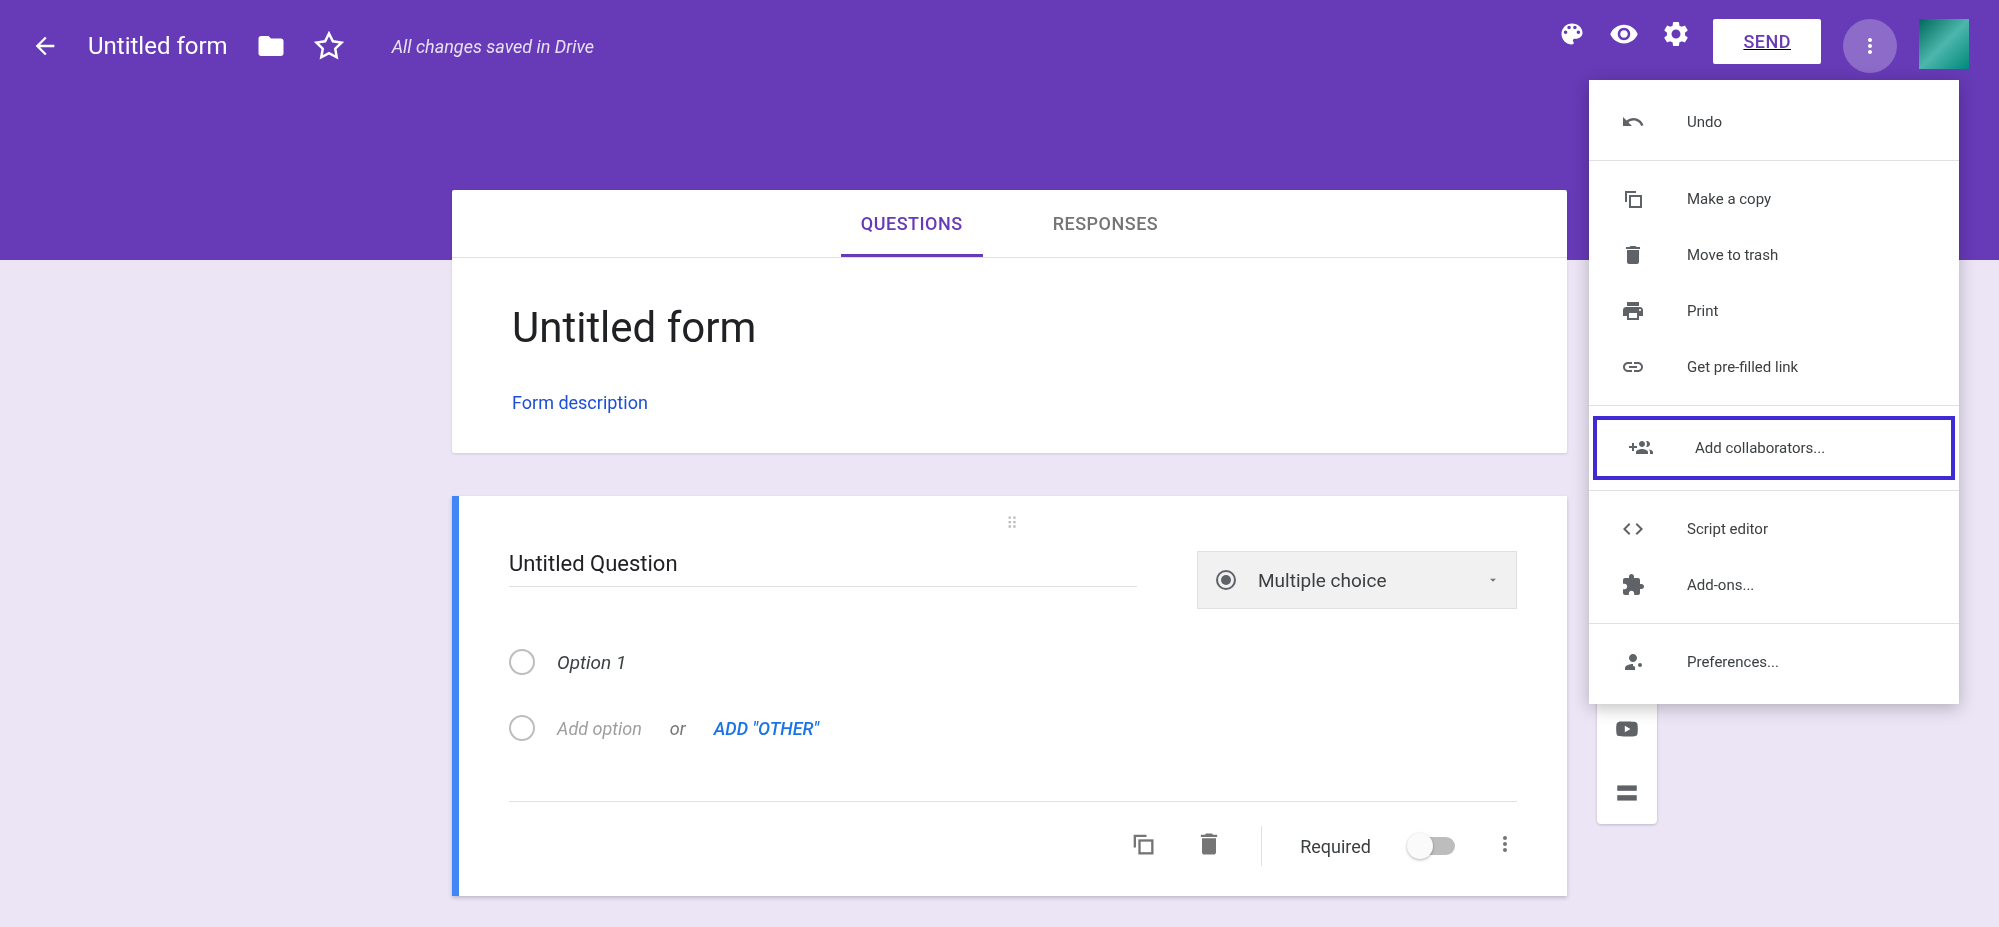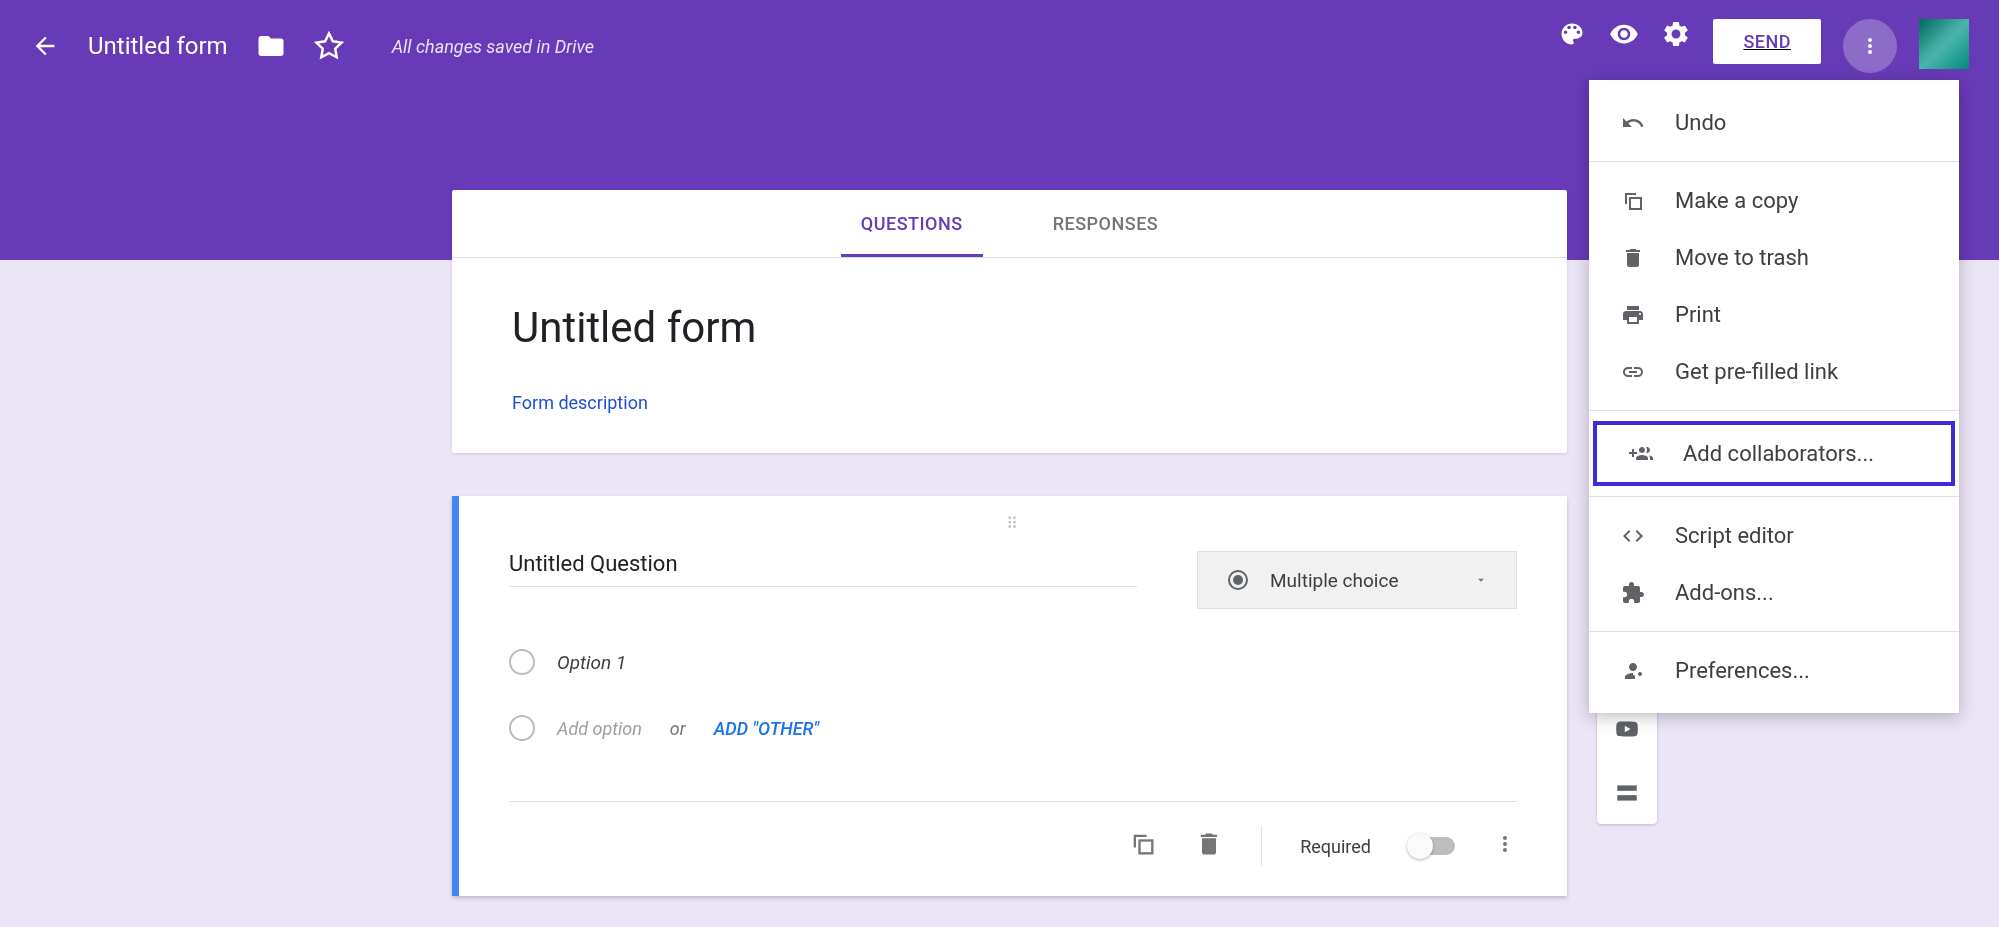--- a/index.html
+++ b/index.html
@@ -25,42 +25,42 @@
   .tab.active::after { content: ''; position: absolute; bottom: -1px; left: -10px; right: -10px; height: 3px; background: #673ab7; }
   
   .title-section { padding: 45px 60px 40px 60px; }
   .form-title { font-size: 42px; font-weight: 400; color: #202124; margin-bottom: 40px; }
   .form-desc { font-size: 18px; color: #1d4ed8; }
   
   .question-card { position: absolute; top: 496px; left: 452px; width: 1115px; background: white; box-shadow: 0 2px 4px rgba(0,0,0,0.2); border-left: 7px solid #4285f4; padding: 10px 50px 30px 50px; }
   .drag-handle { text-align: center; padding: 8px 0; color: #bdbdbd; font-size: 16px; letter-spacing: 2px; cursor: move; }
   .q-row { display: flex; align-items: flex-start; gap: 60px; margin-top: 10px; }
   .q-title { font-size: 22px; color: #202124; border-bottom: 1px solid #e0e0e0; padding-bottom: 10px; flex: 1; }
-  .q-type { width: 320px; background: #f1f1f1; border: 1px solid #e0e0e0; padding: 16px 28px; display: flex; align-items: center; gap: 20px; cursor: pointer; }
+  .q-type { width: 320px; background: #f1f1f1; border: 1px solid #e0e0e0; padding: 16px 16px; display: flex; align-items: center; gap: 20px; cursor: pointer; }
   .q-type-label { font-size: 19px; color: #3c4043; flex: 1; }
   
   .option-row { display: flex; align-items: center; gap: 22px; margin-top: 40px; font-style: italic; }
   .radio-empty { width: 26px; height: 26px; border: 2px solid #bdbdbd; border-radius: 50%; flex-shrink: 0; }
   .option-text { font-size: 19px; color: #3c4043; }
   .add-option-text { font-size: 18px; color: #9e9e9e; }
   .or-text { font-size: 18px; color: #757575; margin: 0 6px; }
   .add-other { font-size: 18px; color: #1a73e8; font-weight: 500; cursor: pointer; }
   
   .q-footer { display: flex; align-items: center; justify-content: flex-end; gap: 38px; margin-top: 60px; padding-top: 24px; border-top: 1px solid #e0e0e0; }
   .footer-icon { color: #757575; cursor: pointer; }
   .divider-v { width: 1px; height: 40px; background: #e0e0e0; }
   .required-label { font-size: 18px; color: #3c4043; }
   .toggle { width: 46px; height: 18px; background: #bdbdbd; border-radius: 10px; position: relative; cursor: pointer; }
   .toggle-knob { width: 26px; height: 26px; background: #fafafa; border-radius: 50%; position: absolute; top: -4px; left: -2px; box-shadow: 0 1px 3px rgba(0,0,0,0.3); }
   
   .side-toolbar { position: absolute; top: 510px; left: 1597px; width: 60px; background: white; border-radius: 4px; box-shadow: 0 1px 3px rgba(0,0,0,0.2); padding: 14px 0; display: flex; flex-direction: column; align-items: center; gap: 34px; }
   .side-tool { color: #5f6368; cursor: pointer; }
   
   .dropdown { position: absolute; top: 80px; right: 40px; width: 370px; background: white; box-shadow: 0 4px 16px rgba(0,0,0,0.25); padding: 14px 0; z-index: 100; }
-  .menu-item { display: flex; align-items: center; gap: 28px; padding: 16px 30px; cursor: pointer; font-size: 22px; color: #3c4043; }
+  .menu-item { display: flex; align-items: center; gap: 40px; padding: 16px 30px; cursor: pointer; font-size: 15px; color: #3c4043; }
   .menu-icon { width: 28px; color: #5f6368; display: flex; justify-content: center; }
   .menu-sep { height: 1px; background: #e0e0e0; margin: 10px 0; }
   .highlight-box { border: 4px solid #3f2ad6; margin: 0 4px; }
 </style>
 </head>
 <body>
 
 <div class="header-bg"></div>
 
 <div class="topbar">

